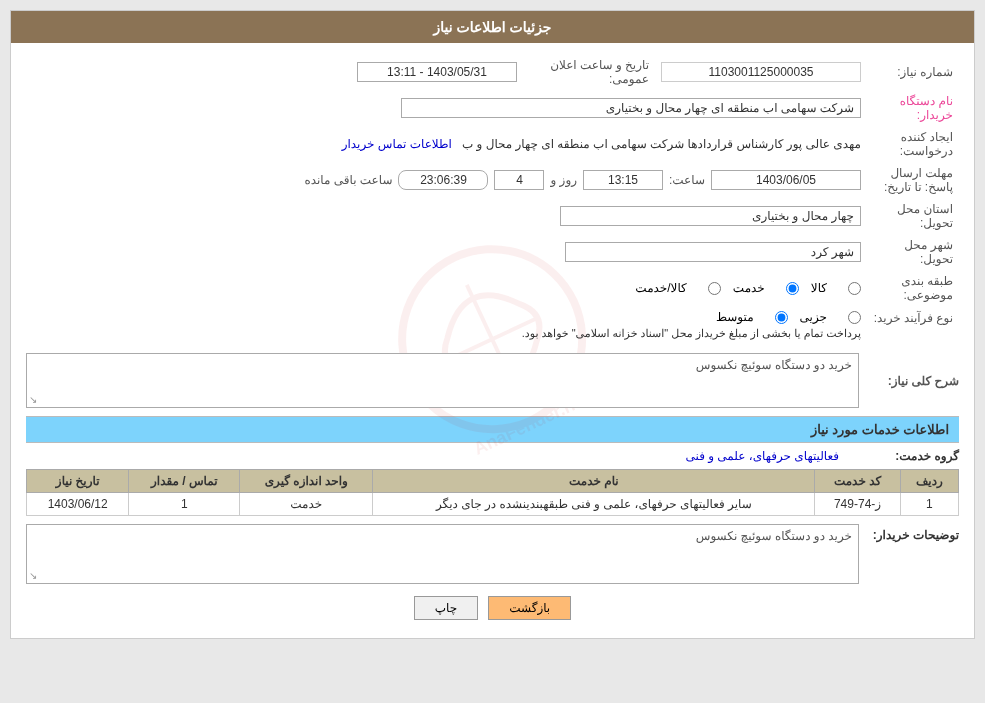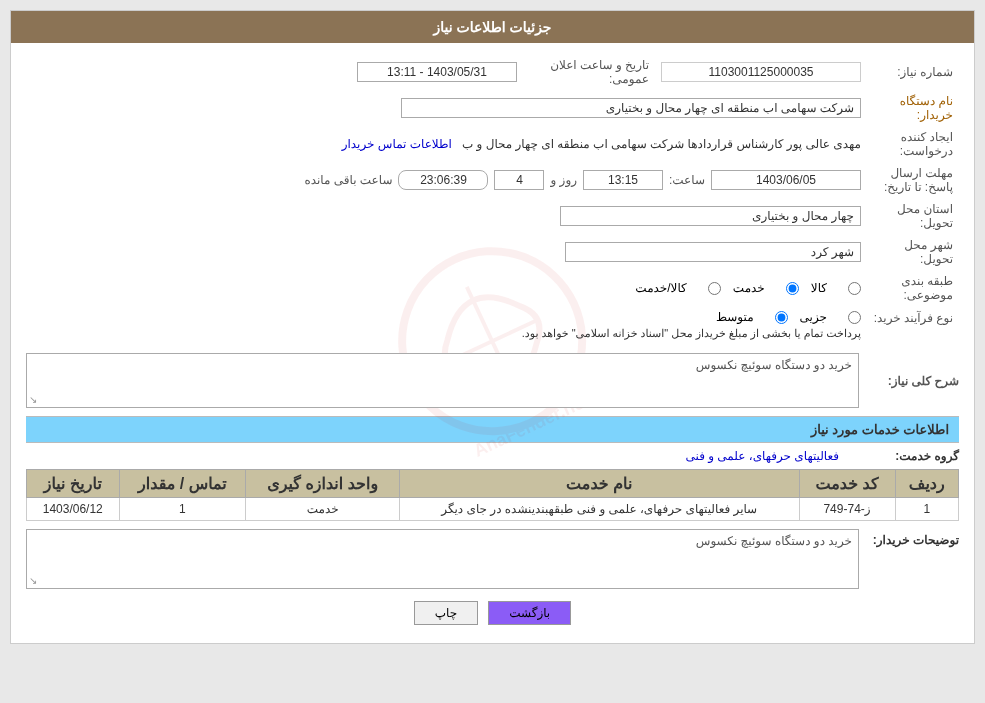--- a/index.html
+++ b/index.html
@@ -129,21 +129,21 @@
     .services-table {
       width: 100%;
       border-collapse: collapse;
       margin-bottom: 8px;
     }
     .services-table th {
       background: #c8c0a0;
       border: 1px solid #aaa;
       padding: 4px 8px;
       text-align: center;
-      font-size: 16px;
+      font-size: 12px;
       font-weight: bold;
       color: #333;
     }
     .services-table td {
       border: 1px solid #ccc;
       padding: 4px 8px;
       text-align: center;
       font-size: 12px;
       color: #333;
       background: #fff;
@@ -193,21 +193,21 @@
     }
     .btn {
       padding: 4px 20px;
       font-size: 12px;
       font-family: Tahoma, Arial, sans-serif;
       border: 1px solid #999;
       cursor: pointer;
       background: #f0f0f0;
     }
     .btn-print { background: #f0f0f0; }
-    .btn-back { background: #8b5cf6; }
+    .btn-back { background: #fdba74; }
     
     .content-inner {
       position: relative;
     }
     
     .purchase-type-note {
       font-size: 11px;
       color: #333;
     }
     
@@ -269,21 +269,21 @@
             <td style="width:130px; text-align:right;">
               <span style="font-size:12px;color:#555;">تاریخ و ساعت اعلان عمومی:</span>
             </td>
             <td>
               <span class="input-box" style="display:inline-block;min-width:160px;text-align:center;">1403/05/31 - 13:11</span>
             </td>
           </tr>
 
           <tr>
             <td style="text-align:right;">
-              <span style="font-size:12px;color:#a16207;text-align:center;">نام دستگاه خریدار:</span>
+              <span style="font-size:12px;color:#ec4899;text-align:center;">نام دستگاه خریدار:</span>
             </td>
             <td colspan="3">
               <span class="input-box input-wide" style="display:inline-block;width:460px;">شرکت سهامی اب منطقه ای چهار محال و بختیاری</span>
             </td>
           </tr>
 
           <tr>
             <td style="text-align:right;">
               <span style="font-size:12px;color:#555;">ایجاد کننده درخواست:</span>
             </td>

